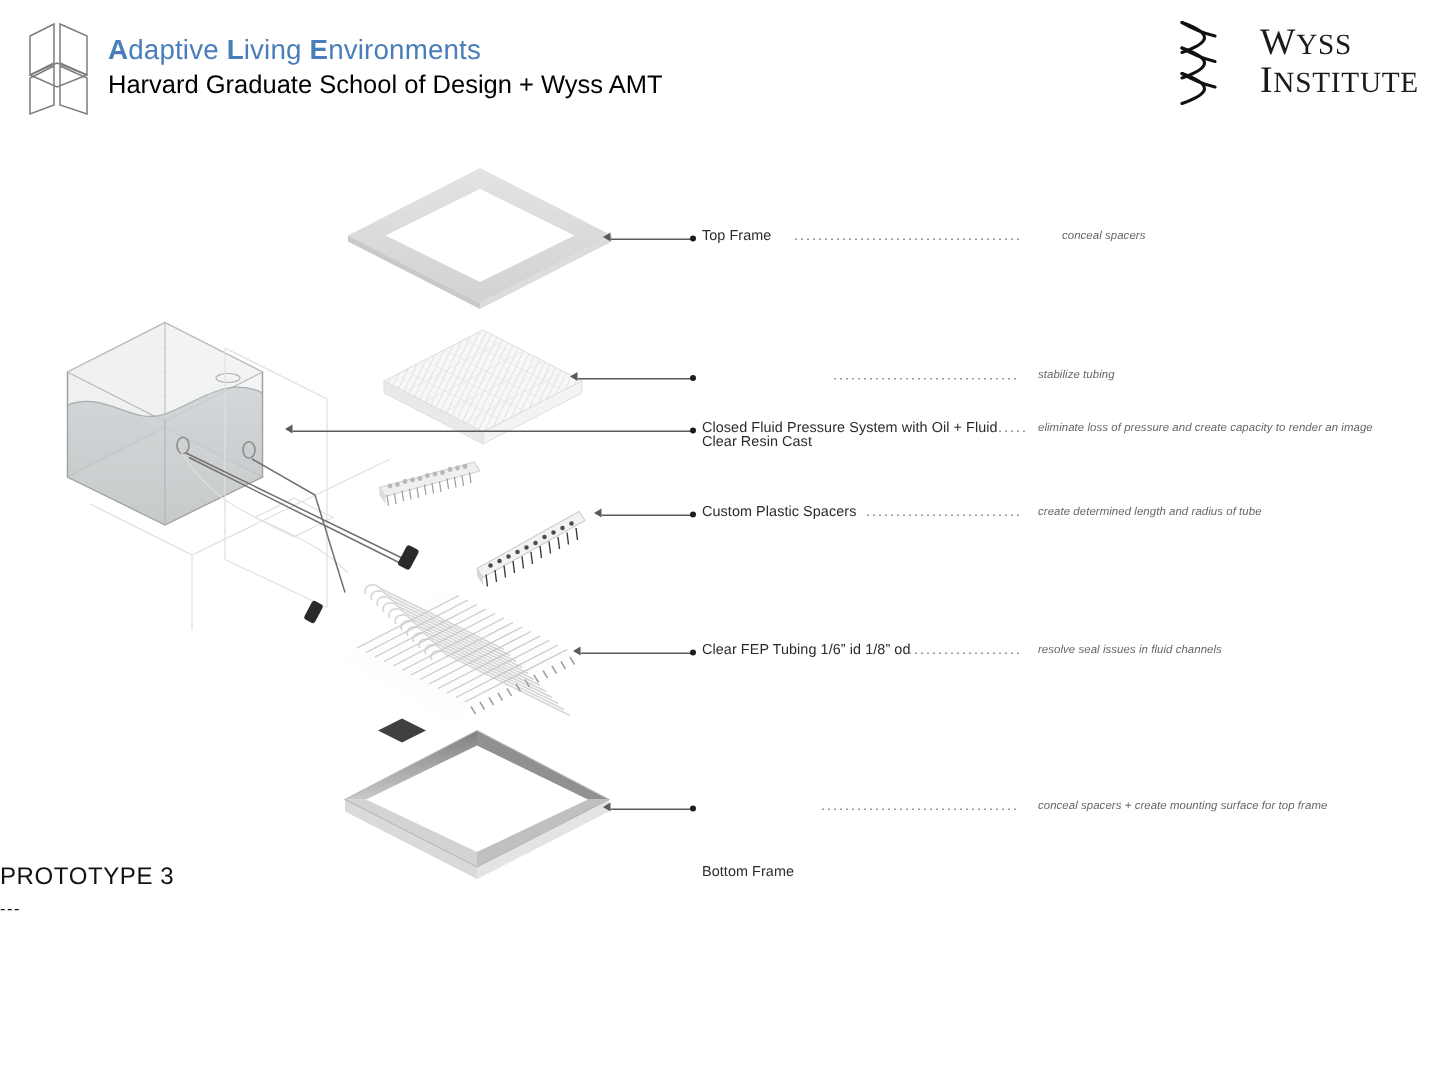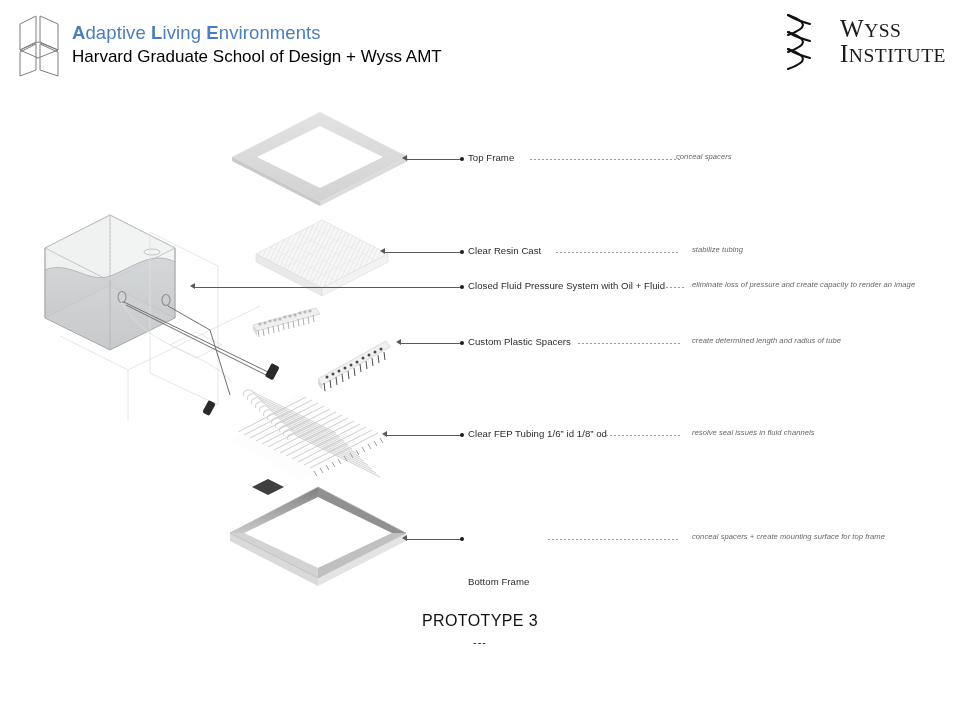--- a/index.html
+++ b/index.html
@@ -34,21 +34,21 @@
   .anno .arrowhead{position:absolute;left:0;top:2.2px;width:0;height:0;
     border-top:3px solid transparent;border-bottom:3px solid transparent;border-right:5px solid #5a5a5a;}
   .anno .dot{position:absolute;top:3.6px;width:4px;height:4px;border-radius:50%;background:#1d1d1d;}
   .anno .lbl{position:absolute;top:-1px;font-size:9.6px;color:#2b2b2b;white-space:nowrap;letter-spacing:.05px;}
   .anno .leaders{position:absolute;top:6px;height:1px;
      background-image:linear-gradient(to right,#9a9a9a 0 1.6px,transparent 1.6px 100%);
      background-size:4px 1px;background-repeat:repeat-x;}
   .anno .desc{position:absolute;top:-1px;font-size:7.6px;font-style:italic;color:#666;white-space:nowrap;letter-spacing:.05px;}
 
   
-  #caption{position:absolute;left:0;top:612px;width:960px;text-align:center;}
+  #caption{position:absolute;left:0;top:576px;width:960px;}
   #caption .ct{font-size:16px;color:#111;letter-spacing:.4px;}
   #caption .cd{font-size:11px;color:#111;margin-top:6px;letter-spacing:1px;}
 </style>
 </head>
 <body>
 
 <div id="page">
 
   <div id="header">
 
@@ -296,28 +296,28 @@
       <path d="M318 487 L406 533 L318 578 L230 533 Z" fill="none" stroke="#b6b6b6" stroke-width=".7"></path>
     </g>
   </svg>
 
   <div class="anno" style="left:0;top:153px;">
     <div class="arrowhead" style="left:402px;"></div>
     <div class="leader" style="left:407px;width:55px;"></div>
     <div class="dot" style="left:460px;"></div>
     <div class="lbl" style="left:468px;">Top Frame</div>
     <div class="leaders" style="left:530px;width:150px;"></div>
-    <div class="desc" style="left:676px;">conceal spacers</div>
+    <div class="desc" style="left:708px;">conceal spacers</div>
   </div>
 
   <div class="anno" style="left:0;top:246px;">
     <div class="arrowhead" style="left:380px;"></div>
     <div class="leader" style="left:385px;width:77px;"></div>
     <div class="dot" style="left:460px;"></div>
-    <div class="lbl" style="left:468px;">Clear Resin Cast</div>
+    <div class="lbl" style="left:468px;margin-top:44px;">Clear Resin Cast</div>
     <div class="leaders" style="left:556px;width:124px;"></div>
     <div class="desc" style="left:692px;">stabilize tubing</div>
   </div>
 
   <div class="anno" style="left:0;top:281px;">
     <div class="arrowhead" style="left:190px;"></div>
     <div class="leader" style="left:195px;width:267px;"></div>
     <div class="dot" style="left:460px;"></div>
     <div class="lbl" style="left:468px;">Closed Fluid Pressure System with Oil + Fluid</div>
     <div class="leaders" style="left:666px;width:20px;"></div>

